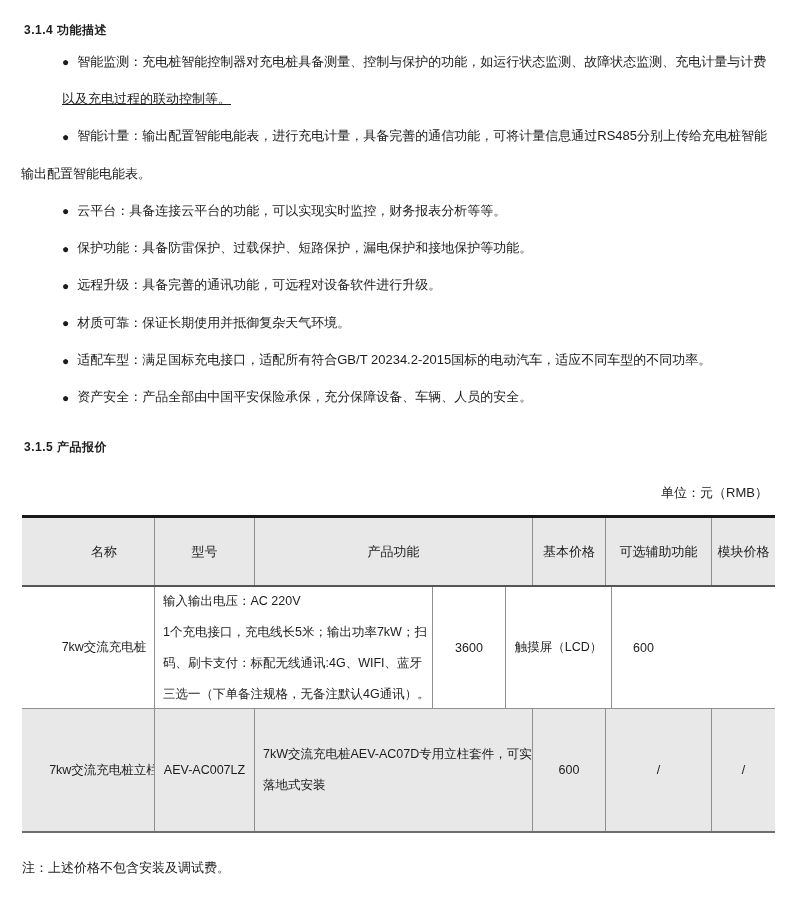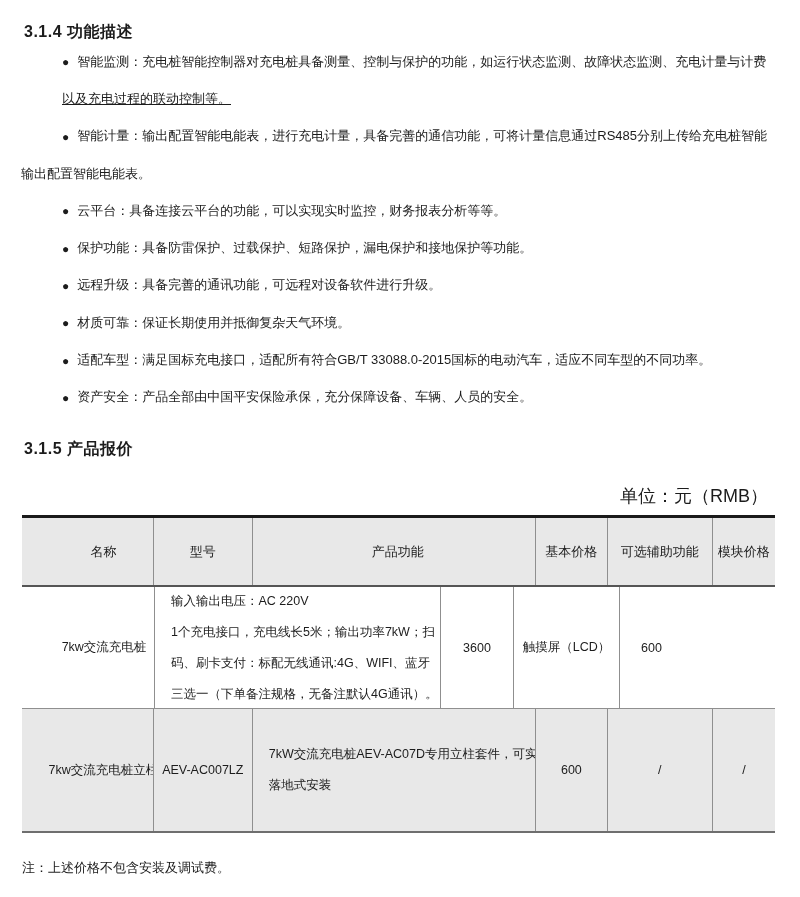--- a/index.html
+++ b/index.html
@@ -1,44 +1,44 @@
 <!DOCTYPE html>
 <html><head>
 <meta charset="utf-8">
 <style>
   * { margin:0; padding:0; box-sizing:border-box; }
   html,body { width:800px; height:897px; background:#ffffff; overflow:hidden;
     font-family:"Liberation Sans","DejaVu Sans",sans-serif; color:#1c1c1c; }
   .abs { position:absolute; }
 
   
-  .section-title { left:24px; font-size:16px; font-weight:bold; letter-spacing:0.5px; white-space:nowrap; }
+  .section-title { left:24px; font-size:12px; font-weight:bold; letter-spacing:0.5px; white-space:nowrap; }
   #sec1 { top:22px; }
   #sec2 { top:439px; }
 
   
   #features { top:43px; left:0; width:800px; }
   .f-line { height:37.3px; display:flex; align-items:center; font-size:13px; white-space:nowrap; }
   .f-line.bullet   { padding-left:62px; }
   .f-line.cont62   { padding-left:62px;text-decoration:underline; }
   .f-line.cont21   { padding-left:21px; }
   .bullet-mark { font-size:12px; margin-right:8px; line-height:1; position:relative; top:0.5px; }
 
   
-  #unit { top:484px; right:32px; font-size:18px; white-space:nowrap; }
+  #unit { top:484px; right:32px; font-size:13px; white-space:nowrap; }
 
   
   #ptable { top:515px; left:22px; width:753px; border-top:3px solid #1a1a1a; font-size:12.5px; }
   .trow { display:flex; width:100%; }
   .thead { height:69px; background:#e8e8e8; border-bottom:2px solid #555; font-size:13px; }
   .r1 { height:122px; background:#ffffff; border-bottom:1px solid #8f8f8f; }
   .r2 { height:124px; background:#e8e8e8; border-bottom:2px solid #6e6e6e; }
   .cell { display:flex; align-items:center; justify-content:center; text-align:center;
           border-right:1px solid #8f8f8f; overflow:hidden; white-space:nowrap; }
-  .c0 { width:133px;padding-left:32px; } .c1 { width:100px; } .c2 { width:278px;margin-left:8px; }
+  .c0 { width:133px;padding-left:32px; } .c1 { width:100px; } .c2 { width:278px; }
   .c3 { width:73px; }  .c4 { width:106px; } .c5 { width:63px; border-right:none; }
   .cell.fn { justify-content:flex-start; text-align:left; padding:0 16px 0 8px; }
   .fn-lines { width:100%; }
   .fn-lines div { line-height:31px; white-space:nowrap; }
 
   
   #note { top:859px; left:22px; font-size:13px; white-space:nowrap; }
 </style>
 </head>
 <body>
@@ -71,21 +71,21 @@
   <div class="f-line bullet">
     <span class="bullet-mark">●</span>
     <span>远程升级：具备完善的通讯功能，可远程对设备软件进行升级。</span>
   </div>
   <div class="f-line bullet">
     <span class="bullet-mark">●</span>
     <span>材质可靠：保证长期使用并抵御复杂天气环境。</span>
   </div>
   <div class="f-line bullet">
     <span class="bullet-mark">●</span>
-    <span>适配车型：满足国标充电接口，适配所有符合GB/T 33088.0-2015国标的电动汽车，适应不同车型的不同功率。</span>
+    <span>适配车型：满足国标充电接口，适配所有符合GB/T 20234.2-2015国标的电动汽车，适应不同车型的不同功率。</span>
   </div>
   <div class="f-line bullet">
     <span class="bullet-mark">●</span>
     <span>资产安全：产品全部由中国平安保险承保，充分保障设备、车辆、人员的安全。</span>
   </div>
 </div>
 
 <div id="sec2" class="abs section-title">3.1.5 产品报价</div>
 
 <div id="unit" class="abs">单位：元（RMB）</div>

